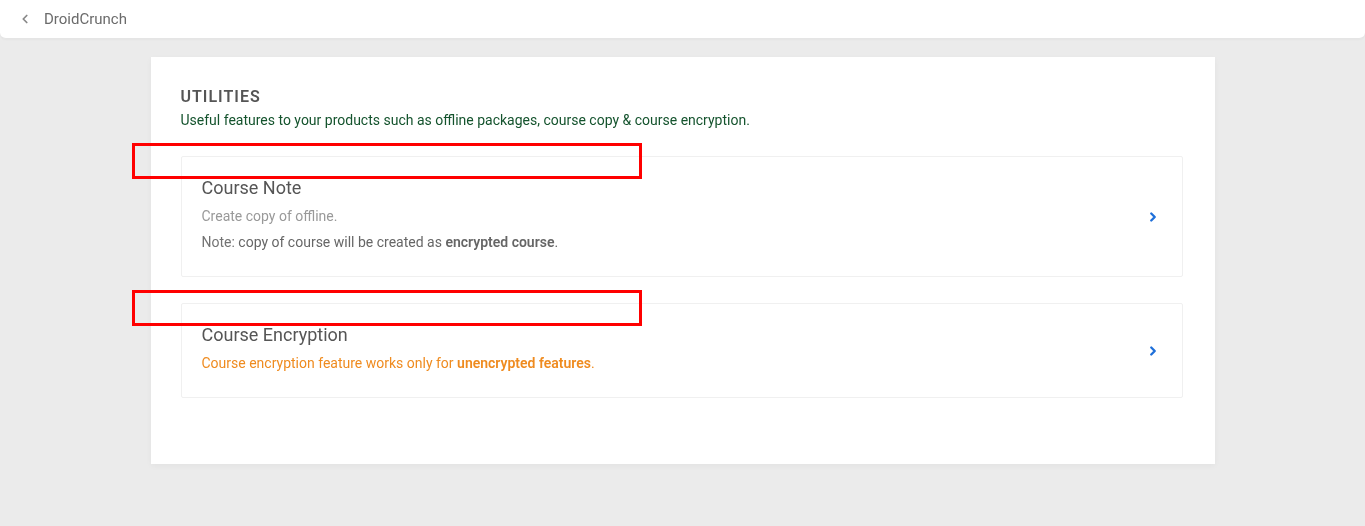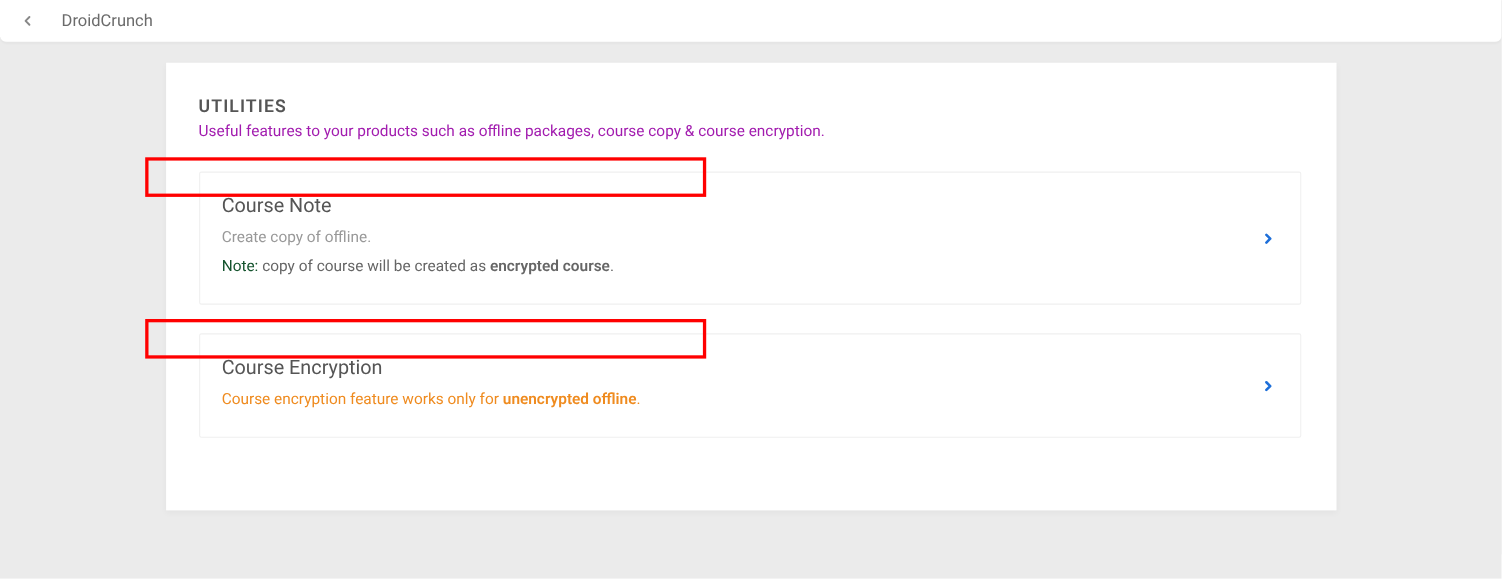--- a/index.html
+++ b/index.html
@@ -10,21 +10,21 @@
     background: #ebebeb;
     color: #333;
   }
   .topbar {
     background: #ffffff;
     border-bottom: 1px solid #e5e5e5;
     border-radius: 0 0 6px 6px;
     padding: 10px 18px;
     display: flex;
     align-items: center;
-    gap: 24px;
+    gap: 12px;
     box-shadow: 0 1px 2px rgba(0,0,0,0.03);
     text-align: center;
   }
   .topbar svg {
     width: 14px;
     height: 14px;
     display: block;
   }
   .topbar-title {
     font-size: 15px;
@@ -45,21 +45,21 @@
   }
   .section-title {
     font-size: 16px;
     letter-spacing: 1px;
     color: #555;
     font-weight: 600;
     margin: 0 0 6px 0;
   }
   .section-desc {
     font-size: 14px;
-    color: #a21caf;
+    color: #14532d;
     margin: 0 0 28px 0;
   }
   .card {
     position: relative;
     border: 1px solid #f0f0f0;
     border-radius: 2px;
     padding: 20px 60px 26px 20px;
     margin-bottom: 26px;
     cursor: pointer;
     background: #fff;
@@ -74,21 +74,21 @@
     font-size: 14px;
     color: #999;
     margin: 0 0 10px 0;
   }
   .card-note {
     font-size: 14px;
     color: #666;
     margin: 0;
   }
   .note-label {
-    color: #14532d;
+    color: #737373;
   }
   .note-full-orange {
     color: #ef8b1f;
     font-size: 14px;
     margin: 0;
   }
   .bold {
     font-weight: 600;
   }
   .card-arrow {
@@ -141,21 +141,21 @@
         <svg viewBox="0 0 24 24" fill="none" stroke="#1e6fd9" stroke-width="4" stroke-linecap="round" stroke-linejoin="round">
             <polyline points="9 18 15 12 9 6"></polyline>
           </svg>
       </span>
     </div>
 
     <div class="card">
       <div class="highlight-box hb2"></div>
       <h3 class="card-title">Course Encryption</h3>
       <p class="note-full-orange">
-        <span>Course encryption feature works only for </span><span class="bold">unencrypted offline</span><span>.</span>
+        <span>Course encryption feature works only for </span><span class="bold">unencrypted features</span><span>.</span>
       </p>
       <span class="card-arrow">
         <svg viewBox="0 0 24 24" fill="none" stroke="#1e6fd9" stroke-width="4" stroke-linecap="round" stroke-linejoin="round">
             <polyline points="9 18 15 12 9 6"></polyline>
           </svg>
       </span>
     </div>
 
   </div>
 </div>

